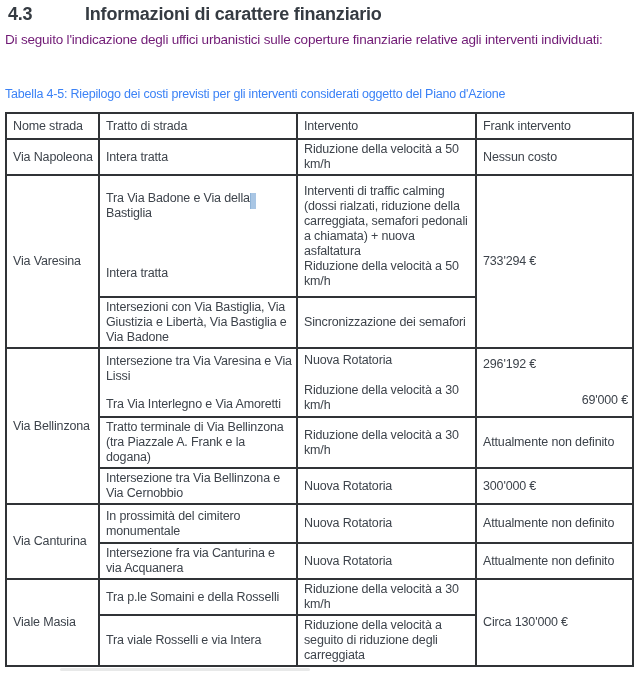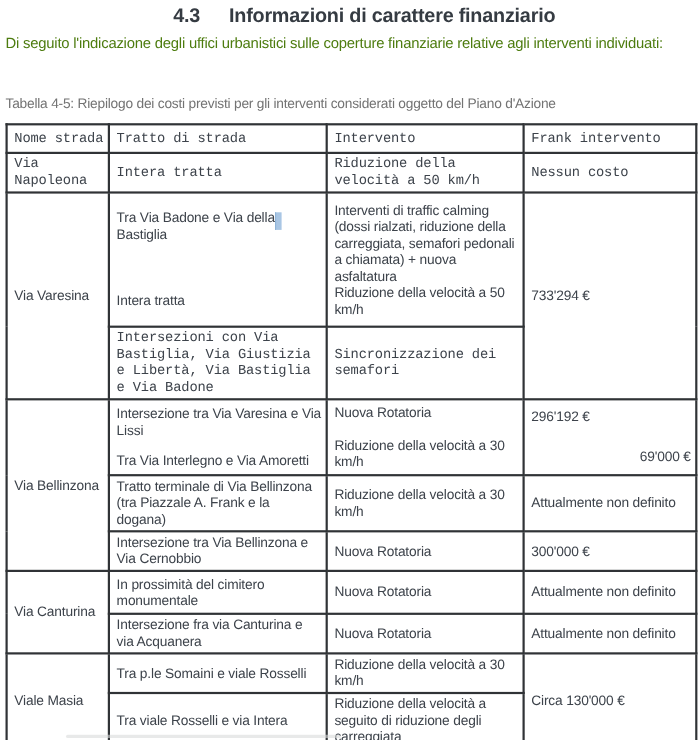--- a/index.html
+++ b/index.html
@@ -9,33 +9,33 @@
     font-family:"Liberation Sans","DejaVu Sans",sans-serif;
     color:#3d434b;
     position:relative;
     overflow:hidden;
   }
   .page{position:relative;width:636px;height:673px;}
 
   .heading{
     position:absolute;left:8px;top:4px;width:620px;
     font-size:18px;font-weight:600;color:#353b42;
-    letter-spacing:-0.2px;white-space:nowrap;text-align:center;
+    letter-spacing:-0.2px;white-space:nowrap;
   }
   .heading .num{display:inline-block;width:77px;}
 
   .intro{
     position:absolute;left:5px;top:31px;width:624px;
-    font-size:13.5px;line-height:18px;color:#4d7c0f;
+    font-size:13.5px;line-height:18px;color:#701a75;
     letter-spacing:-0.2px;
   }
 
   .caption{
     position:absolute;left:5px;top:87px;width:624px;
-    font-size:12.5px;color:#737373;letter-spacing:-0.2px;
+    font-size:12.5px;color:#3b82f6;letter-spacing:-0.2px;
     white-space:nowrap;
   }
 
   table.costs{
     position:absolute;left:5px;top:112px;
     width:627px;
     border-collapse:collapse;
     table-layout:fixed;
     font-size:12.5px;line-height:15px;
     letter-spacing:-0.15px;
@@ -46,21 +46,21 @@
   table.costs col.c3{width:179px;}
   table.costs col.c4{width:157px;}
   table.costs th,table.costs td{
     border:2px solid #303336;
     padding:2px 4px 2px 6px;
     vertical-align:middle;
     text-align:left;
     font-weight:normal;
     overflow:hidden;
   }
-  table.costs th{height:20px;font-family:Liberation Mono, monospace;}
+  table.costs th{height:20px;}
   .valign-top{vertical-align:top;}
   .p{margin:0;}
   
   td.var-tratto{padding-top:18px;margin-top:13px;}
   td.var-tratto .p2{margin-top:45px;}
   td.var-interv{padding-top:2px;margin-top:32px;}
   
   td.bel-tratto{padding-top:3px;}
   td.bel-tratto .p2{margin-top:13px;}
   td.bel-interv{padding-top:7px;}
@@ -99,41 +99,41 @@
       </colgroup>
 
     <tbody>
         <tr style="height:22px;">
       <th>Nome strada</th>
       <th>Tratto di strada</th>
       <th>Intervento</th>
       <th>Frank intervento</th>
     </tr>
 
-    <tr style="height:34px;font-family:Liberation Mono, monospace;">
+    <tr style="height:34px;">
       <td>Via Napoleona</td>
       <td>Intera tratta</td>
       <td>Riduzione della velocità a 50 km/h</td>
       <td>Nessun costo</td>
     </tr>
 
     <tr style="height:122px;">
       <td rowspan="2">Via Varesina</td>
       <td class="valign-top var-tratto">
         <div class="p p1">Tra Via Badone e Via della Bastiglia</div>
         <div class="p p2">Intera tratta</div>
       </td>
       <td class="valign-top var-interv">
         <div class="p p1">Interventi di traffic calming (dossi rialzati, riduzione della carreggiata, semafori pedonali a chiamata) + nuova asfaltatura</div>
         <div class="p">Riduzione della velocità a 50 km/h</div>
       </td>
       <td rowspan="2">733'294 €</td>
     </tr>
 
-    <tr style="height:47px;font-family:Liberation Mono, monospace;">
+    <tr style="height:47px;">
       <td>Intersezioni con Via Bastiglia, Via Giustizia e Libertà, Via Bastiglia e Via Badone</td>
       <td>Sincronizzazione dei semafori</td>
     </tr>
 
     <tr style="height:69px;">
       <td rowspan="3">Via Bellinzona</td>
       <td class="valign-top bel-tratto">
         <div class="p p1">Intersezione tra Via Varesina e Via Lissi</div>
         <div class="p p2">Tra Via Interlegno e Via Amoretti</div>
       </td>
@@ -167,21 +167,21 @@
     </tr>
 
     <tr style="height:28px;">
       <td>Intersezione fra via Canturina e via Acquanera</td>
       <td>Nuova Rotatoria</td>
       <td>Attualmente non definito</td>
     </tr>
 
     <tr style="height:36px;">
       <td rowspan="2">Viale Masia</td>
-      <td>Tra p.le Somaini e viale Rosselli</td>
+      <td>Tra p.le Somaini e della Rosselli</td>
       <td>Riduzione della velocità a 30 km/h</td>
       <td rowspan="2">Circa 130'000 €</td>
     </tr>
 
     <tr style="height:47px;">
       <td>Tra viale Rosselli e via Intera</td>
       <td>Riduzione della velocità a seguito di riduzione degli carreggiata</td>
     </tr>
   </tbody>
     </table>

